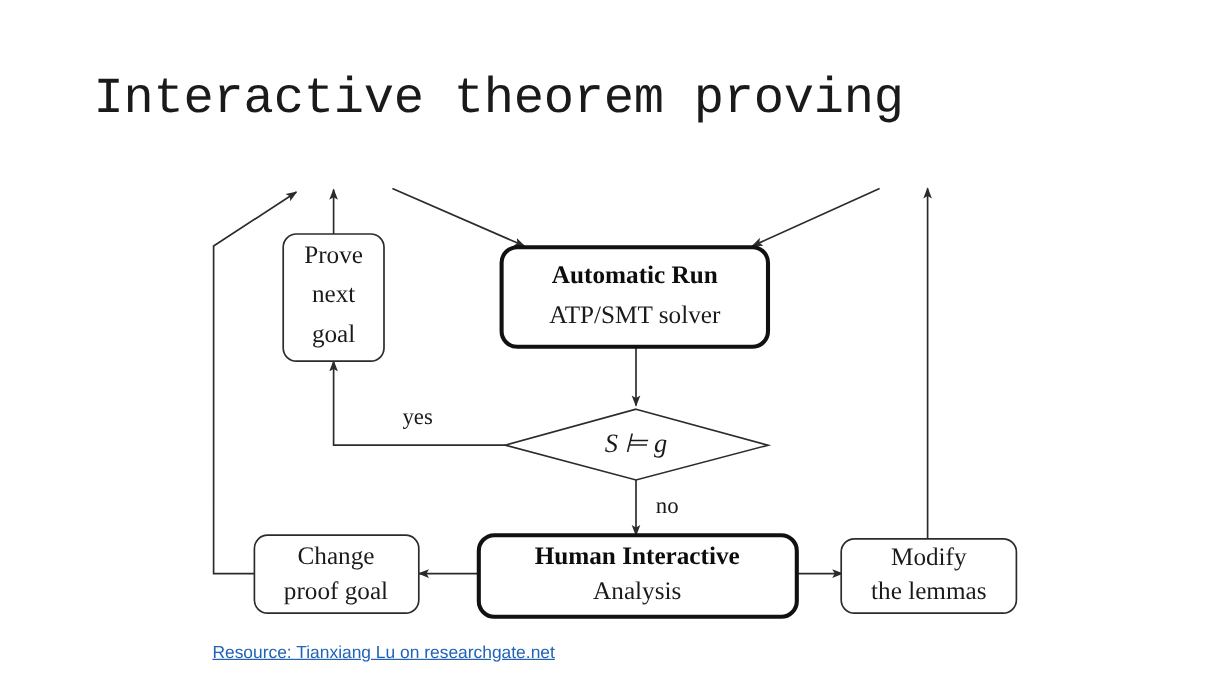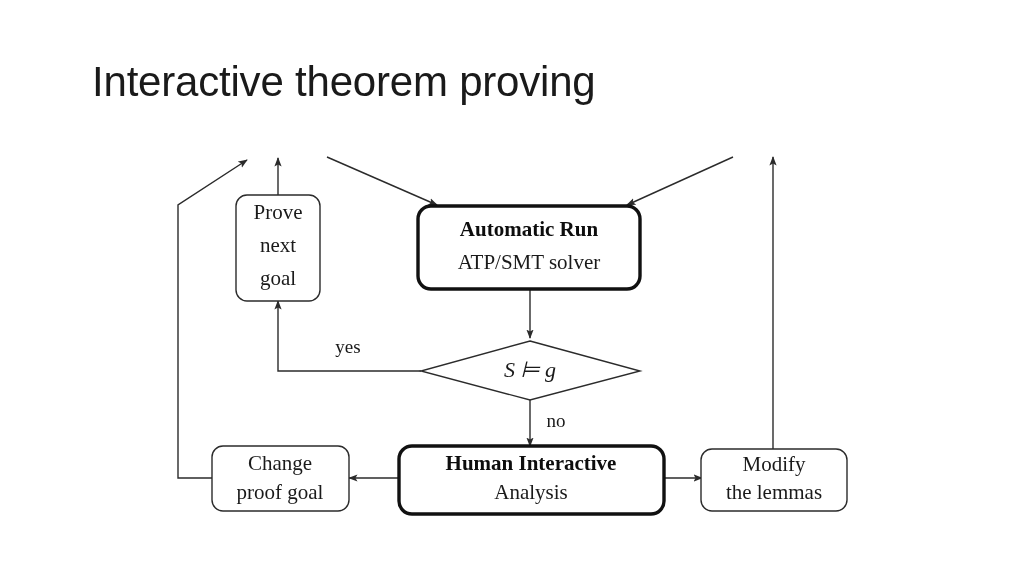--- a/index.html
+++ b/index.html
@@ -10,23 +10,23 @@
   #slide {
     position: relative;
     width: 1024px;
     height: 576px;
     background: #ffffff;
     overflow: hidden;
     font-family: "Liberation Sans", sans-serif;
   }
   #slide-title {
     position: absolute;
-    left: 92px;
+    left: 78px;
     top: 58px;
-    font-family: Liberation Sans, sans-serif;
+    font-family: Liberation Mono, monospace;
     font-size: 42px;
     font-weight: 300;
     color: #1a1a1a;
     letter-spacing: -0.2px;
     white-space: nowrap;
   }
   #diagram-wrap {
     position: absolute;
     left: 0;
     top: 0;
@@ -174,14 +174,15 @@
 
       <g>
         <rect class="node-box-thin" x="701" y="449" width="146" height="62" rx="11" ry="11"></rect>
         <text class="node-text" x="774" y="466">Modify</text>
         <text class="node-text" x="774" y="494">the lemmas</text>
       </g>
 
     </svg>
   </div>
 
+  <a id="source-link" href="#">Resource: Tianxiang Lu on researchgate.net</a>
 
 </div>
 
 </body></html>

